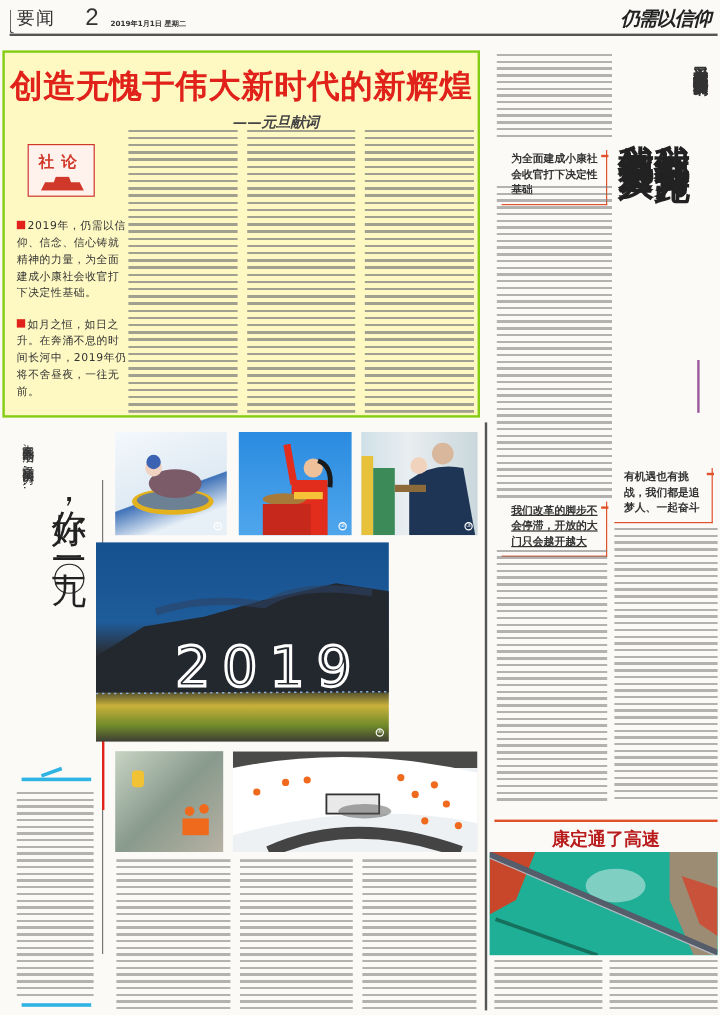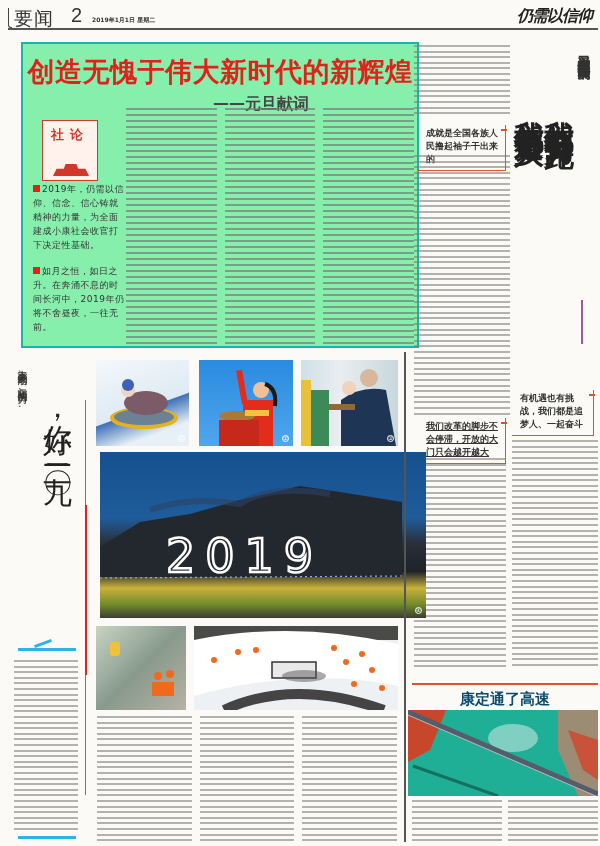--- a/index.html
+++ b/index.html
@@ -2,30 +2,30 @@
 <html><head>
 <meta charset="utf-8">
 <style>
   * { box-sizing: border-box; margin: 0; padding: 0; }
   html, body { width: 600px; height: 846px; background: #fbfaf7; overflow: hidden; }
   body { position: relative; font-family: "DejaVu Sans", sans-serif; color: #222; }
 
   
   .masthead { position: absolute; left: 8px; top: 4px; width: 590px; height: 26px; border-bottom: 2px solid #555; }
   .mh-bracket { position: absolute; left: 0; top: 4px; width: 4px; height: 20px; border-left: 1.5px solid #444; border-bottom: 1.5px solid #444; border-radius: 0 0 0 3px; }
-  .mh-section { position: absolute; left: 6px; top: 2px; font-family: Liberation Serif, serif; font-size: 19px; color: #333; letter-spacing: 1px; }
+  .mh-section { position: absolute; left: 6px; top: 2px; font-family: Liberation Serif, serif; font-size: 15px; color: #333; letter-spacing: 1px; }
   .mh-page { position: absolute; left: 63px; top: 0px; font-family: "Liberation Sans", sans-serif; font-size: 20px; color: #333; }
   .mh-date { position: absolute; left: 84px; top: 12px; font-size: 6px; color: #333; font-weight: bold; }
   .mh-logo { position: absolute; right: 6px; top: 2px; font-family: "DejaVu Serif", serif; font-style: italic; font-size: 16px; font-weight: bold; color: #222; letter-spacing: -1px; }
 
   
-  .editorial { position: absolute; left: 21px; top: 42px; width: 398px; height: 306px; border: 2px solid #14b8a6; background: #86efac; }
+  .editorial { position: absolute; left: 2px; top: 42px; width: 398px; height: 306px; border: 2px solid #84cc16; background: #fef9c3; }
   .ed-title { position: absolute; left: 0; width: 100%; top: 10px; text-align: center; font-family: "DejaVu Sans", sans-serif; font-weight: bold; font-size: 27px; color: #e0221b; letter-spacing: 0.5px; }
-  .ed-sub { position: absolute; left: 190px; top: 50px; font-family: "DejaVu Serif", serif; font-size: 16px; font-weight: bold; color: #444; }
-  .ed-badge { position: absolute; left: 19px; top: 76px; width: 56px; height: 61px; border: 1.5px solid #d0382a; background: #fff2ec; }
+  .ed-sub { position: absolute; left: 190px; top: 50px; font-family: "DejaVu Serif", serif; font-size: 12px; font-weight: bold; color: #444; font-style: italic; }
+  .ed-badge { position: absolute; left: 19px; top: 76px; width: 56px; height: 44px; border: 1.5px solid #d0382a; background: #fff2ec; }
   .ed-badge-txt { position: absolute; left: 0; top: 5px; width: 100%; text-align: center; color: #d0382a; font-family: "DejaVu Serif", serif; font-weight: bold; font-size: 13px; letter-spacing: 6px; }
   .ed-badge-gate { position: absolute; left: 10px; bottom: 4px; width: 36px; height: 12px; background: #d0382a; clip-path: polygon(0 100%, 10% 40%, 30% 40%, 35% 0, 65% 0, 70% 40%, 90% 40%, 100% 100%); }
   .ed-bullets { position: absolute; left: 10px; top: 138px; width: 92px; }
   .ed-bullet { font-size: 9px; line-height: 14px; color: #333; margin-bottom: 12px; letter-spacing: 0.5px; }
   .ed-bullet::before { content: ""; display: inline-block; width: 7px; height: 7px; background: #e0221b; margin-right: 2px; vertical-align: -0px; }
   .ed-cols { position: absolute; left: 103px; top: 64px; width: 288px; height: 236px; display: flex; gap: 8px; }
   .ed-col { flex: 1; }
 
   
   .textlines { width: 100%; height: 100%; background-image: repeating-linear-gradient(to bottom, #7a7a7a 0, #7a7a7a 2px, transparent 2px, transparent 6px); opacity: 0.55; }
@@ -38,42 +38,42 @@
   .callout::before { content: ""; position: absolute; right: -1.5px; top: 4px; width: 6px; height: 1.5px; background: #e0522a; }
   .rc-text1 { position: absolute; left: 414px; top: 155px; width: 96px; height: 260px; }
   .vhead { position: absolute; writing-mode: vertical-rl; font-family: "DejaVu Sans", sans-serif; font-weight: bold; color: #222; }
   .vhead1 { left: 538px; top: 96px; font-size: 30px; letter-spacing: 3px; }
   .vhead2 { left: 508px; top: 96px; font-size: 30px; letter-spacing: 3px; }
   .vhead-kicker { position: absolute; left: 575px; top: 46px; writing-mode: vertical-rl; font-family: "DejaVu Serif", serif; font-weight: bold; font-size: 12.5px; color: #333; letter-spacing: 0.5px; }
   .kicker-line { position: absolute; left: 581px; top: 300px; width: 1.5px; height: 44px; background: #9b5a9b; }
   .rc-text2 { position: absolute; left: 414px; top: 458px; width: 92px; height: 212px; }
   .rc-text3 { position: absolute; left: 512px; top: 440px; width: 86px; height: 230px; }
   .rc-rule { position: absolute; left: 412px; top: 683px; width: 186px; height: 2px; background: #e0522a; }
-  .hw-title { position: absolute; left: 412px; top: 690px; width: 186px; text-align: center; font-family: "DejaVu Serif", serif; font-weight: bold; font-size: 15px; color: #0c4a6e; }
+  .hw-title { position: absolute; left: 412px; top: 690px; width: 186px; text-align: center; font-family: "DejaVu Serif", serif; font-weight: bold; font-size: 15px; color: #b91c1c; }
   .hw-photo { position: absolute; left: 408px; top: 710px; width: 190px; height: 86px; overflow: hidden; background: #1fae96; }
   .hw-caption { position: absolute; left: 412px; top: 800px; width: 186px; height: 44px; display: flex; gap: 6px; }
   .hw-caption > div { flex: 1; }
 
   
   .lf-kicker { position: absolute; left: 15px; top: 362px; writing-mode: vertical-rl; font-size: 10px; color: #333; letter-spacing: 1px; }
   .lf-title { position: absolute; left: 38px; top: 402px; writing-mode: vertical-rl; font-family: "DejaVu Sans", sans-serif; font-size: 29px; color: #222; letter-spacing: 4px; }
   .lf-vline-grey { position: absolute; left: 85px; top: 400px; width: 1px; height: 140px; background: #777; }
   .lf-vline-red { position: absolute; left: 85px; top: 505px; width: 2px; height: 170px; background: #e0221b; }
   .lf-vline-grey2 { position: absolute; left: 85px; top: 675px; width: 1px; height: 120px; background: #777; }
   .lf-blue1 { position: absolute; left: 18px; top: 648px; width: 58px; height: 3px; background: #2fb3e3; }
   .lf-blue1::before { content: ""; position: absolute; left: 16px; top: -6px; width: 18px; height: 3px; background: #2fb3e3; transform: rotate(-20deg); }
   .lf-captions { position: absolute; left: 14px; top: 660px; width: 64px; height: 170px; }
   .lf-blue2 { position: absolute; left: 18px; top: 836px; width: 58px; height: 3px; background: #2fb3e3; }
 
   
   .photo { position: absolute; overflow: hidden; }
   .p-snow { left: 96px; top: 360px; width: 93px; height: 86px; background: linear-gradient(160deg, #f3f8fc 0%, #dfeaf3 55%, #3f72b8 56%, #e8f0f7 80%); }
   .p-dance { left: 199px; top: 360px; width: 94px; height: 86px; background: linear-gradient(#2a8be0, #4fa6ec); }
   .p-book { left: 301px; top: 360px; width: 97px; height: 86px; background: linear-gradient(90deg, #cfe0e8 0%, #e9eef0 40%, #c9d7dc 100%); }
-  .p-night { left: 100px; top: 452px; width: 326px; height: 166px; background: linear-gradient(#15508f 0%, #1f5c9a 40%, #2a2f38 55%, #1e2329 72%, #c9b13b 82%, #708a2a 92%, #3d3d34 100%); }
+  .p-night { left: 80px; top: 452px; width: 244px; height: 166px; background: linear-gradient(#15508f 0%, #1f5c9a 40%, #2a2f38 55%, #1e2329 72%, #c9b13b 82%, #708a2a 92%, #3d3d34 100%); }
   .p-ice { left: 96px; top: 626px; width: 90px; height: 84px; background: linear-gradient(135deg, #c8d4c4, #889a8c 50%, #b7b2a4); }
   .p-road { left: 194px; top: 626px; width: 204px; height: 84px; background: #eef1f3; }
   .photo-num { position: absolute; right: 4px; bottom: 4px; width: 7px; height: 7px; border-radius: 50%; border: 1px solid #fff; font-size: 5px; color: #fff; text-align: center; line-height: 5px; }
 
   .photo-text { position: absolute; left: 97px; top: 716px; width: 300px; height: 126px; display: flex; gap: 8px; }
   .photo-text > div { flex: 1; }
   .vdivider { position: absolute; left: 404px; top: 352px; width: 1.5px; height: 490px; background: #555; }
 </style>
 </head>
 <body>
@@ -106,21 +106,21 @@
       </div>
     <div class="ed-col">
         <div class="textlines dark"></div>
       </div>
   </div>
 </div>
 
 <div class="rc-intro">
     <div class="textlines small"></div>
   </div>
-<div class="callout" style="left:418px;top:125px;width:88px;">成就是全国各族人民撸起袖子干出来的</div>
+<div class="callout" style="left:418px;top:125px;width:88px;">为全面建成小康社会收官打下决定性基础</div>
 <div class="rc-text1">
     <div class="textlines small"></div>
   </div>
 <div class="callout" style="left:418px;top:418px;width:88px;text-decoration:underline;">我们改革的脚步不会停滞，开放的大门只会越开越大</div>
 <div class="callout" style="left:512px;top:390px;width:82px;">有机遇也有挑战，我们都是追梦人、一起奋斗</div>
 <div class="vhead vhead1">我们都在努力奔跑</div>
 <div class="vhead vhead2">我们都是追梦人</div>
 <div class="vhead-kicker">习近平主席新年贺词在各地干部群众中引发热烈反响</div>
 <div class="kicker-line"></div>
 <div class="rc-text2">

